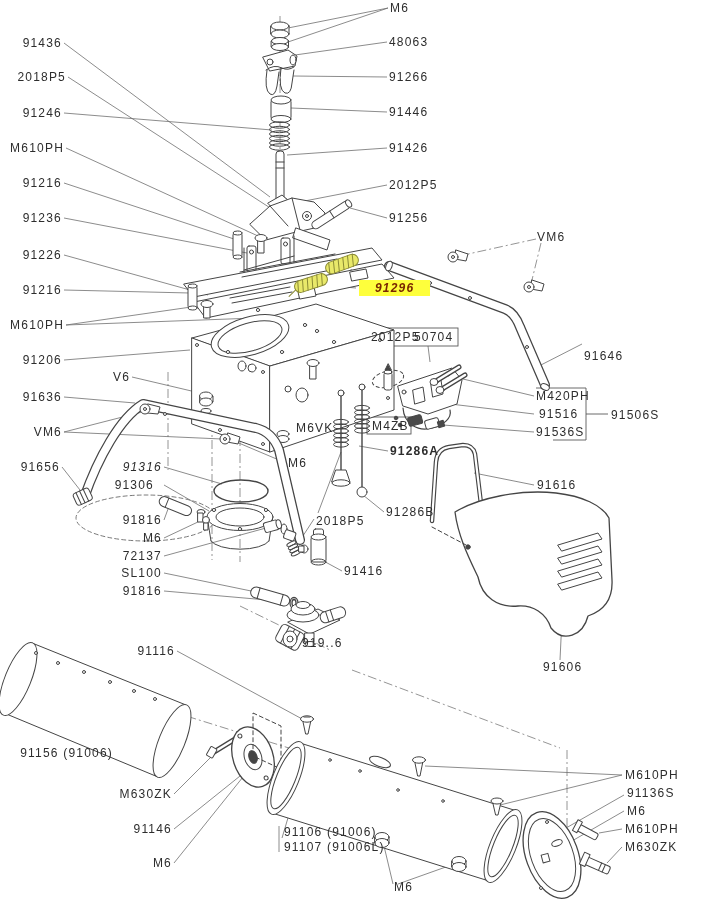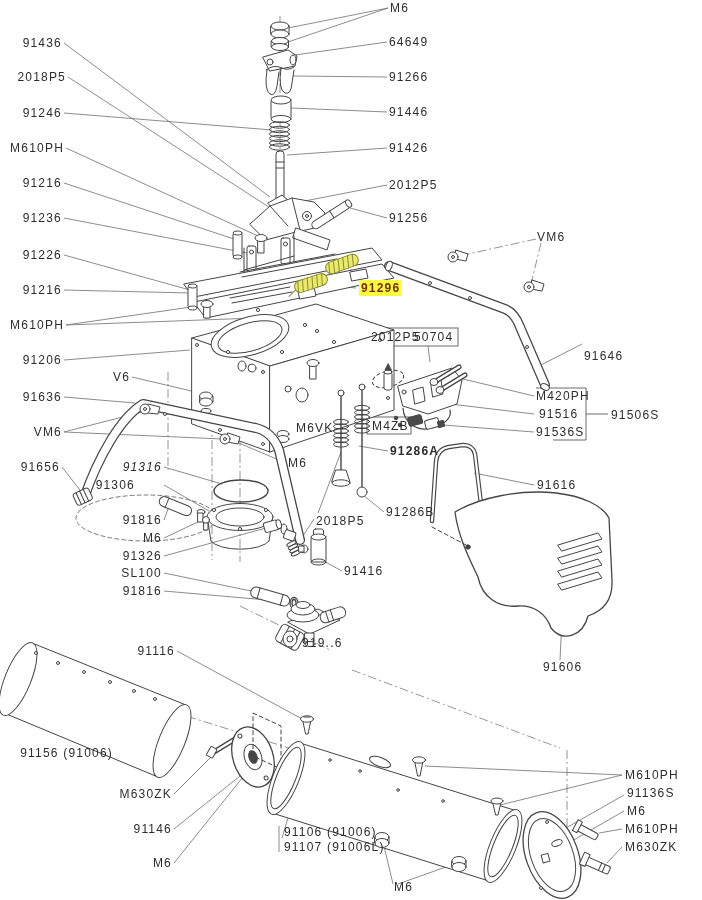--- a/index.html
+++ b/index.html
@@ -2,21 +2,21 @@
 <html style="--hl-bg: #feff3c; --hl-fg: #7a2800; --hl-part: #e9e96a; --label-ink: #2d2d2d;"><head>
 <meta charset="utf-8">
 <style>
   html,body{margin:0;padding:0;background:#fff;}
   #stage{position:relative;width:702px;height:900px;background:#fff;overflow:hidden;
          font-family:"Liberation Sans","DejaVu Sans",sans-serif;}
   #art{position:absolute;left:0;top:0;z-index:1;}
   #labels{position:absolute;left:0;top:0;width:702px;height:900px;z-index:2;}
   .lbl{position:absolute;font-size:12px;letter-spacing:1.2px;color:var(--label-ink,#2d2d2d);
        white-space:nowrap;line-height:16px;cursor:default;}
-  .lbl.hl{background:var(--hl-bg,#feff3c);color:var(--hl-fg,#7a2800);padding:0 2px;font-weight:bold;}
+  .lbl.hl{background:var(--hl-bg,#feff3c);color:var(--hl-fg,#7a2800);padding:0 16px;font-weight:bold;font-style:italic;}
 </style>
 </head>
 <body>
 
 <div id="stage">
 <svg id="art" width="702" height="900" viewBox="0 0 702 900" xmlns="http://www.w3.org/2000/svg">
 
   <g stroke="#7a7a7a" stroke-width="0.8" fill="none" stroke-dasharray="9 3 2 3">
     <path d="M280,16 L280,218"></path>
     <path d="M168,372 L168,470"></path>
@@ -456,21 +456,21 @@
     <g transform="rotate(24 596 866)">
       <rect x="584" y="861" width="26" height="8" rx="2"></rect>
           <rect x="580" y="858" width="6" height="13"></rect>
       <path d="M600,861 v8 M604,861 v8" fill="none"></path>
     </g>
   </g>
 </svg>
 
 <div id="labels">
       <div class="lbl" style="top: 0px; left: 390px;">M6</div>
-      <div class="lbl" style="top: 34px; left: 389px;">64649</div>
+      <div class="lbl" style="top: 34px; left: 389px;">48063</div>
       <div class="lbl" style="top: 69px; left: 389px;">91266</div>
       <div class="lbl" style="top: 104px; left: 389px;">91446</div>
       <div class="lbl" style="top: 140px; left: 389px;">91426</div>
       <div class="lbl" style="top: 177px; left: 389px;">2012P5</div>
       <div class="lbl" style="top: 210px; left: 389px;">91256</div>
       <div class="lbl" style="top: 229px; left: 537px;">VM6</div>
       <div class="lbl hl" style="top: 280px; left: 359px;">91296</div>
       <div class="lbl" style="top: 329px; left: 371px;">2012P5</div>
       <div class="lbl" style="top: 329px; left: 414px;">50704</div>
       <div class="lbl" style="top: 336px; left: 584px; margin-top: 12px;">91646</div>
@@ -504,24 +504,24 @@
       <div class="lbl" style="top: 210px; right: 640px;">91236</div>
       <div class="lbl" style="top: 247px; right: 640px;">91226</div>
       <div class="lbl" style="top: 282px; right: 640px;">91216</div>
       <div class="lbl" style="top: 317px; right: 638px;">M610PH</div>
       <div class="lbl" style="top: 352px; right: 640px;">91206</div>
       <div class="lbl" style="top: 369px; right: 572px;">V6</div>
       <div class="lbl" style="top: 389px; right: 640px;">91636</div>
       <div class="lbl" style="top: 424px; right: 640px;">VM6</div>
       <div class="lbl" style="top: 459px; right: 642px;">91656</div>
       <div class="lbl" style="top: 459px; right: 540px; font-style: italic;">91316</div>
-      <div class="lbl" style="top: 477px; right: 567px; margin-left: 38px;">91306</div>
+      <div class="lbl" style="top: 477px; right: 548px; margin-left: 38px;">91306</div>
       <div class="lbl" style="top: 512px; right: 540px;">91816</div>
       <div class="lbl" style="top: 530px; right: 540px;">M6</div>
-      <div class="lbl" style="top: 548px; right: 540px;">91326</div>
+      <div class="lbl" style="top: 548px; right: 540px;">72137</div>
       <div class="lbl" style="top: 565px; right: 540px;">SL100</div>
       <div class="lbl" style="top: 583px; right: 540px;">91816</div>
       <div class="lbl" style="top: 643px; right: 527px;">91116</div>
       <div class="lbl" style="top: 745px; right: 589px;">91156 (91006)</div>
       <div class="lbl" style="top: 786px; right: 530px;">M630ZK</div>
       <div class="lbl" style="top: 821px; right: 530px;">91146</div>
       <div class="lbl" style="top: 855px; right: 530px;">M6</div>
     </div>
 </div>
 

